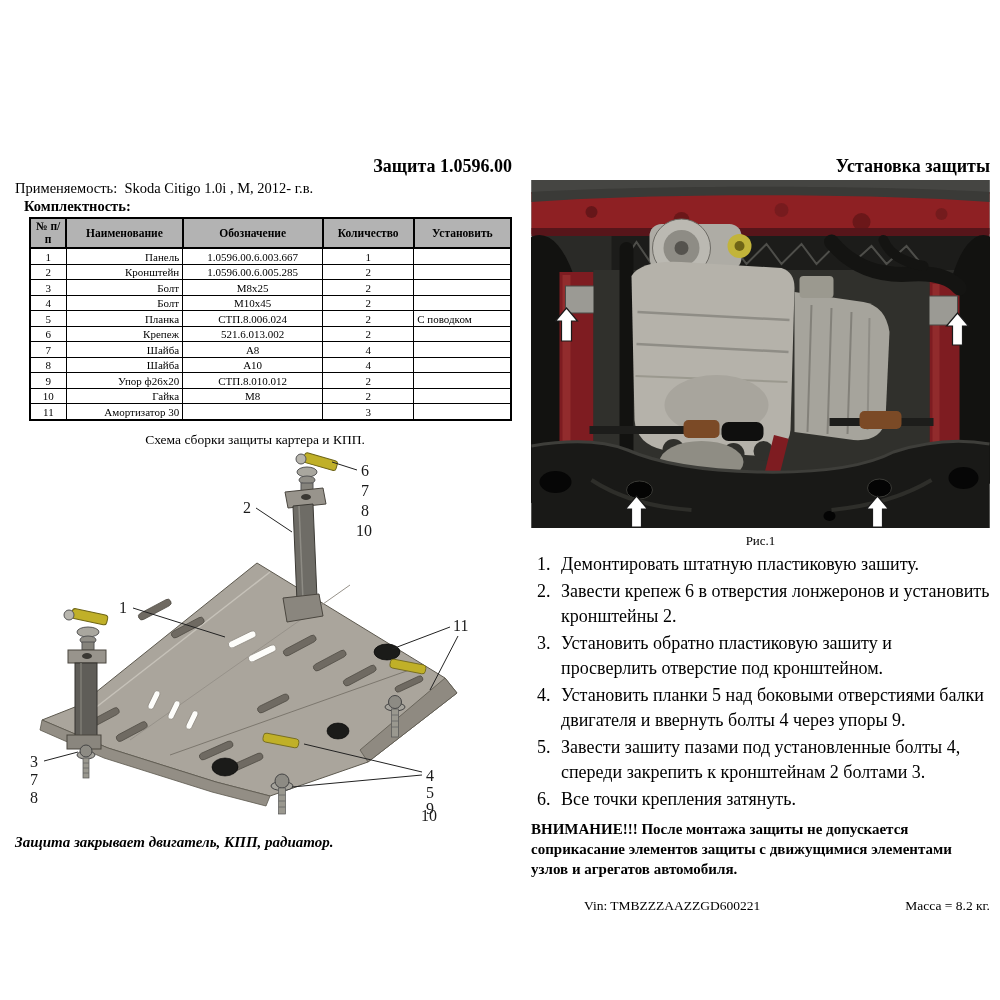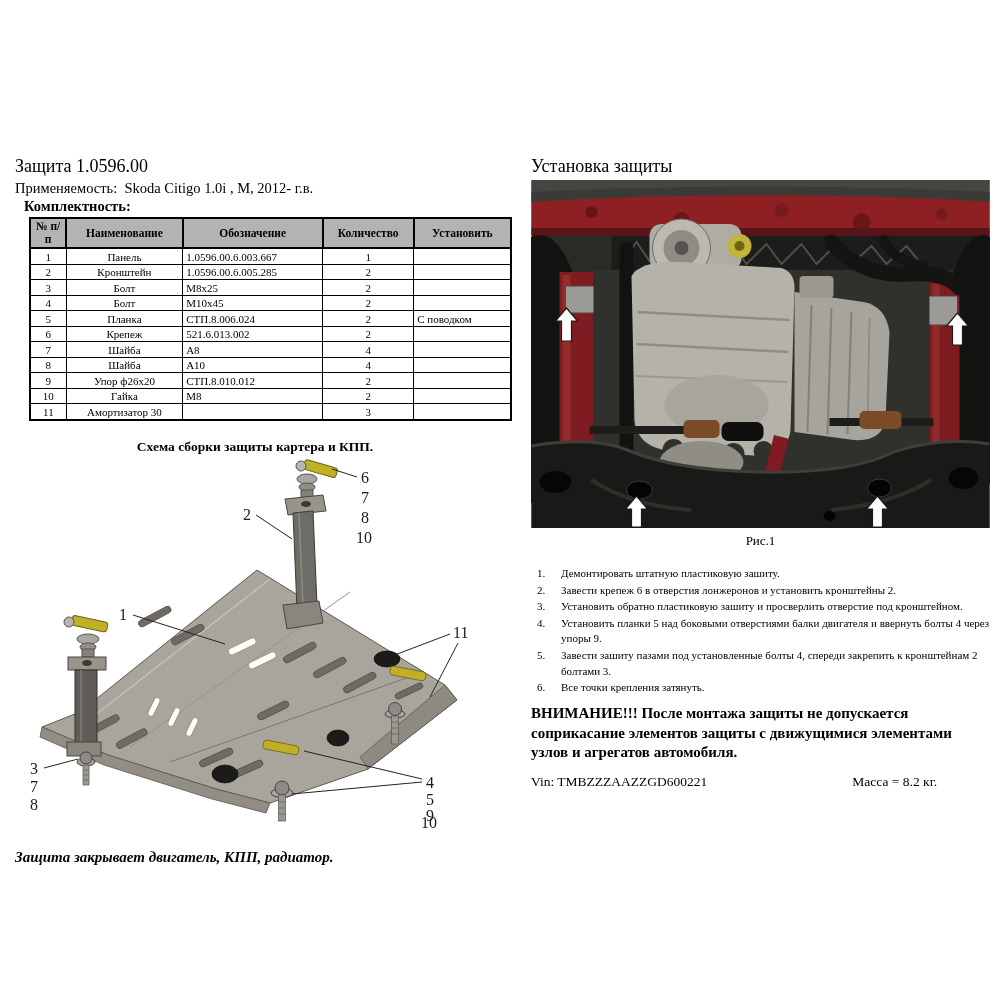--- a/index.html
+++ b/index.html
@@ -2,43 +2,43 @@
 <html><head>
 <meta charset="utf-8">
 <style>
   html,body{margin:0;padding:0}
   body{
     width:1000px;height:1000px;background:#ffffff;position:relative;
     font-family:"Liberation Serif", serif;color:#000;
   }
   .col-left{position:absolute;left:15px;top:156px;width:497px}
   .col-right{position:absolute;left:531px;top:156px;width:459px}
-  .doc-title{font-size:18px;font-weight:normal;text-align:left;margin:0 0 3px 0}
+  .doc-title{font-size:18px;font-weight:bold;text-align:right;margin:0 0 3px 0}
   .app-line{font-size:14.5px;font-weight:normal;margin:1px 0;white-space:nowrap}
   .kit-line{font-size:14.5px;font-weight:bold;margin:1px 9px}
   table.parts{border-collapse:collapse;margin-left:14px;margin-top:2px;border:2px solid #000}
   table.parts th{
     background:#b3b3b3;border:2px solid #000;font-size:11.5px;font-weight:bold;
     padding:1px 2px;line-height:1.15;
   }
   table.parts td{border:1px solid #000;font-size:11px;padding:0 3px;height:14.5px;line-height:1.1}
   table.parts td.c0{width:30px;text-align:center}
-  table.parts td.c1{width:112px;text-align:center}
-  table.parts td.c2{width:136px;}
+  table.parts td.c1{width:112px;text-align:right}
+  table.parts td.c2{width:136px;text-align:center}
   table.parts td.c3{width:86px;text-align:center}
   table.parts td.c4{width:92px;}
-  .caption{font-weight:bold;font-size:13.5px;text-align:center;margin-top:18px;width:480px}
+  .caption{font-weight:normal;font-size:13.5px;text-align:center;margin-top:11px;width:480px}
   .diagram-wrap{margin-top:2px}
-  .footer-note{font-weight:bold;font-style:italic;font-size:15px;margin-top:16px}
+  .footer-note{font-weight:bold;font-style:italic;font-size:15px;margin-top:8px}
   .fig-caption{font-size:13px;text-align:center;margin-top:1px}
-  ol.steps{margin:17px 0 0 0;padding-left:30px;font-size:11px;line-height:1.42;list-style:none;counter-reset:it}
+  ol.steps{margin:3px 0 0 0;padding-left:30px;font-size:18px;line-height:1.42;list-style:none;counter-reset:it}
   ol.steps li{counter-increment:it;position:relative;margin-bottom:1px}
   ol.steps li::before{content:counter(it) ".";position:absolute;left:-24px}
   .warning{font-weight:bold;font-size:15px;line-height:1.32;margin-top:8px}
-  .vin-row{display:flex;justify-content:flex-start;font-size:13.5px;margin-top:11px}
+  .vin-row{display:flex;justify-content:flex-end;font-size:13.5px;margin-top:18px}
   .vin-row .mass{margin-left:145px}
   svg text{font-family:"Liberation Serif", serif}
 </style>
 </head>
 <body>
 
 <div class="col-left">
   <div class="doc-title">Защита 1.0596.00</div>
   <div class="app-line"><span>Применяемость:</span>&nbsp; <span>Skoda Citigo 1.0i , М, 2012- г.в.</span></div>
   <div class="kit-line">Комплектность:</div>

